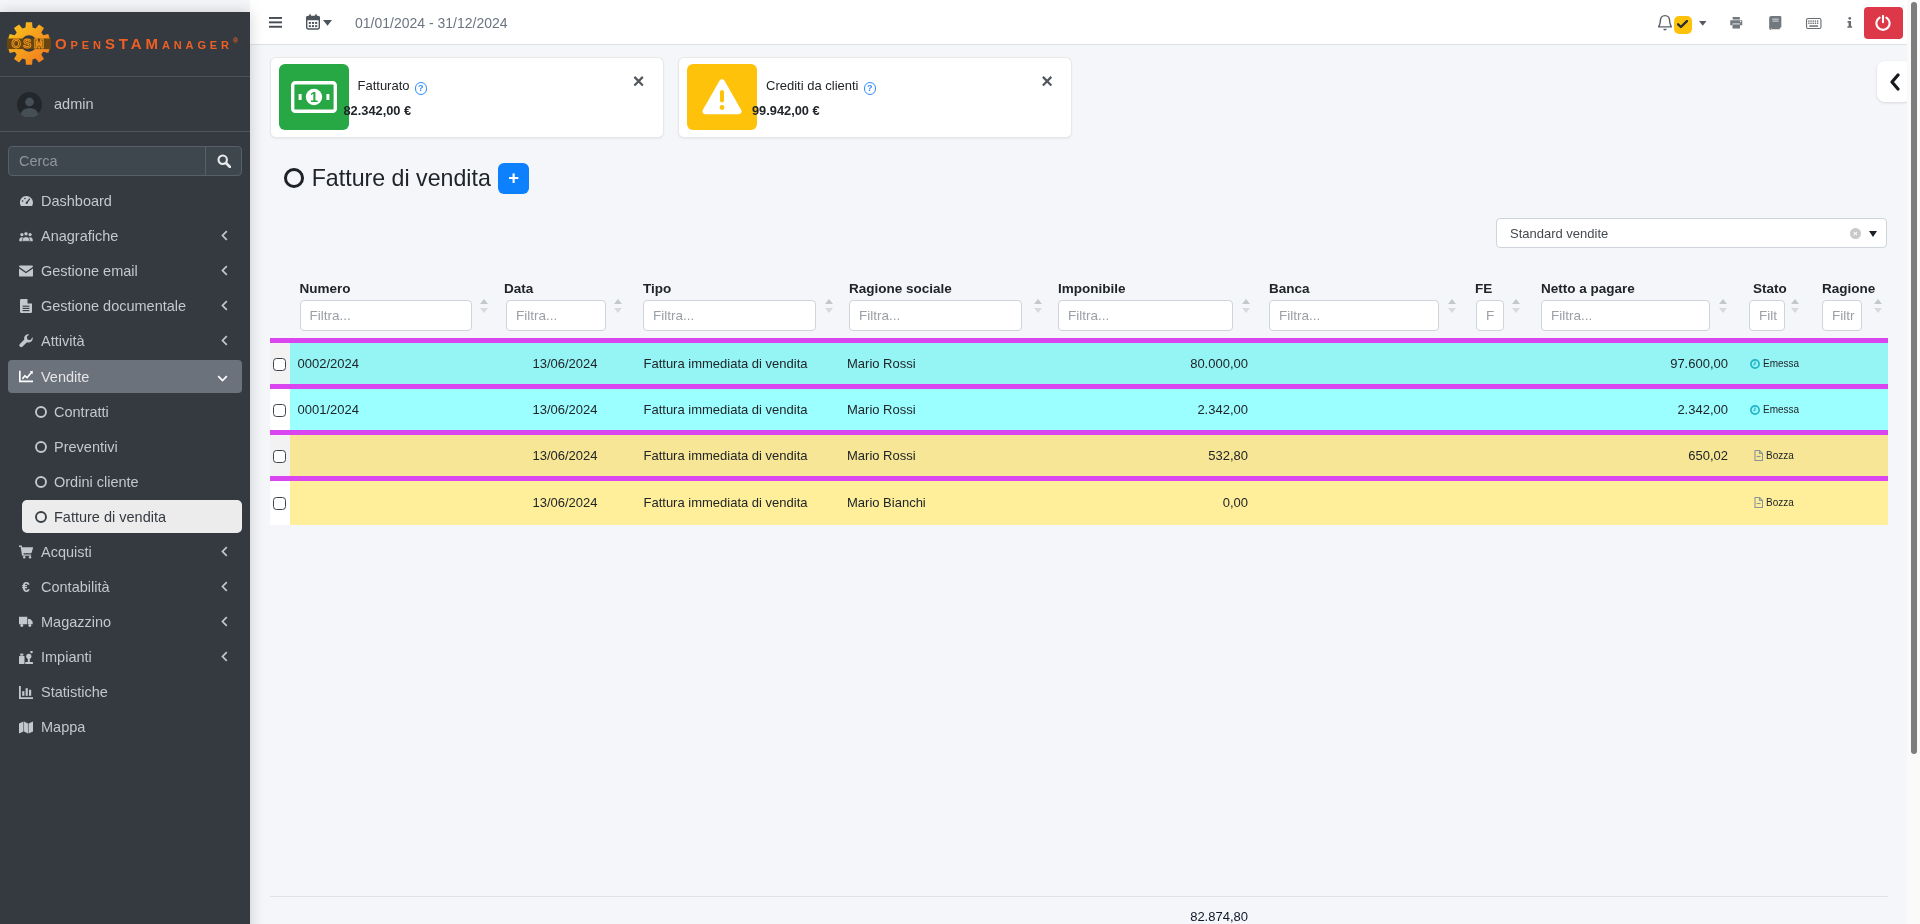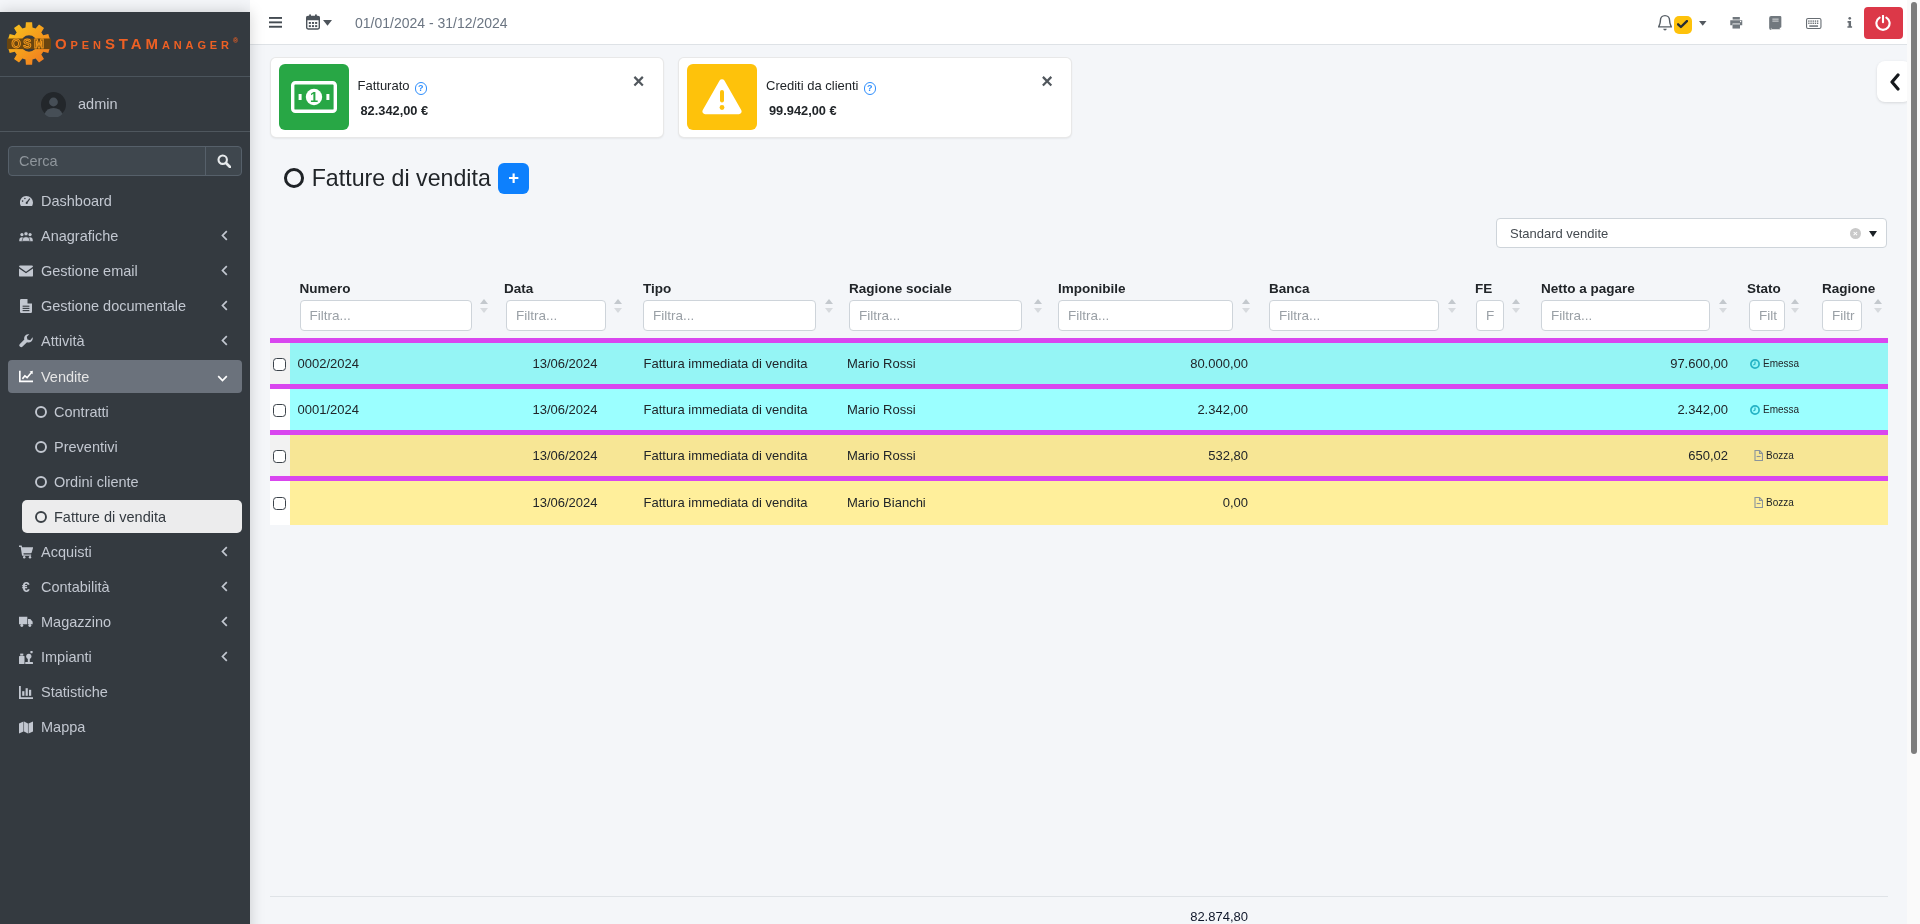--- a/index.html
+++ b/index.html
@@ -5,21 +5,21 @@
 <style>
 * { margin:0; padding:0; box-sizing:border-box; }
 html,body { width:1920px; height:924px; overflow:hidden; font-family:"Liberation Sans", sans-serif; background:#f4f6f9; }
 body { position:relative; font-size:14px; color:#212529; }
 
 
 .sidebar { position:absolute; left:0; top:12px; width:250px; height:924px; background:#343a40; z-index:20; box-shadow:0 0 14px rgba(0,0,0,.18); }
 .brand { height:64.5px; border-bottom:1px solid #4b545c; display:flex; align-items:center; padding-left:7px; }
 .brand-text { margin-left:4px; color:#ee6024; font-weight:bold; font-variant-caps:small-caps; letter-spacing:3.9px; font-size:15px; white-space:nowrap; }
 .brand-text sup { font-size:7px; letter-spacing:0; vertical-align:super; }
-.userpanel { display:flex; align-items:center; padding:15px 0 14px 17px;margin-left:24px; }
+.userpanel { display:flex; align-items:center; padding:15px 0 14px 17px; }
 .uname { color:#c2c7d0; font-size:14.5px; margin-left:12px; }
 .sb-div { border-bottom:1px solid #4f575e; margin:0 0 0 0; }
 .searchwrap { margin:14px 8px 0 8px; height:30px; background:#3f474e; border:1px solid #56606a; border-radius:4px; display:flex; overflow:hidden; }
 .searchwrap .inp { flex:1; color:#8f969c; font-size:14.5px; line-height:28px; padding-left:10px; }
 .searchwrap .btn { width:36px; border-left:1px solid #56606a; display:flex; align-items:center; justify-content:center; }
 .nav { position:absolute; left:0; top:172.5px; width:250px; }
 .nav-item { height:33.1px; margin:0 8px 2px 8px; display:flex; align-items:center; border-radius:4px; color:#c2c7d0; font-size:14.5px; position:relative; }
 .nav-item .ico { width:14px; margin-left:11px; margin-right:8px; display:flex; justify-content:center; align-items:center; }
 .nav-item .chev { position:absolute; right:14px; top:50%; transform:translateY(-50%); }
 .nav-item.open { background:#6b727c; color:#e5e5e5; }
@@ -29,21 +29,21 @@
 svg.mi { display:block; }
 
 
 .topbar { position:absolute; left:250px; top:0; width:1868px; height:45px; background:#fff; border-bottom:1px solid #dee2e6; z-index:5; }
 .tb-date { position:absolute; left:105px; top:15px; font-size:14px; color:#6b7582; }
 
 
 .card { position:absolute; background:#fff; border:1px solid rgba(0,0,0,.09); border-radius:6px; box-shadow:0 1px 2px rgba(0,0,0,.06); }
 .wicon { position:absolute; left:8px; top:6px; width:70px; height:66px; border-radius:6px; display:flex; align-items:center; justify-content:center; }
 .wtitle { position:absolute; left:87px; top:20px; font-size:13px; line-height:15px; color:#212529; }
-.wval { position:absolute; left:90px; top:46px; font-size:12.8px; line-height:14px; font-weight:bold; color:#212529; }
+.wval { position:absolute; left:73px; top:46px; font-size:12.8px; line-height:14px; font-weight:bold; color:#212529; }
 .wclose { position:absolute; right:18px; top:13px; font-size:20px; color:#51575d; line-height:1; font-weight:bold;}
 .qm { display:inline-block; width:12.5px; height:12.5px; border:1.4px solid #2e8efd; color:#2e8efd; border-radius:50%; font-size:9px; font-weight:bold; text-align:center; line-height:10px; vertical-align:-1.5px; margin-left:5px;}
 
 .h1row { position:absolute; left:284px; top:163px; display:flex; align-items:center; }
 .h1row .circ { width:19.7px; height:19.7px; border:3.5px solid #1f2327; border-radius:50%; margin-right:8px; }
 .h1row .ttl { font-size:23.2px; color:#212529; letter-spacing:0; }
 .addbtn { width:31.5px; height:30.5px; background:#0d80fd; border-radius:6px; color:#fff; font-size:18.5px; font-weight:bold; text-align:center; line-height:29.5px; margin-left:7px; }
 
 .selbox { position:absolute; left:1496px; top:217.5px; width:391px; height:30px; background:#fff; border:1px solid #ced4da; border-radius:4px; }
 .selbox .txt { position:absolute; left:13px; top:7px; font-size:13px; color:#444a50; }
@@ -430,21 +430,21 @@
         </th>
       <th>
           <div class="lab" style="margin-left:15px">Netto a pagare</div>
           <input class="fin" style="width: 169px; margin-left: 15px;" placeholder="Filtra...">
           <span class="arr">
             <i class="up"></i>
             <i class="dn"></i>
           </span>
         </th>
       <th>
-          <div class="lab" style="margin-left:14px">Stato</div>
+          <div class="lab" style="margin-left:20px">Stato</div>
           <input class="fin" style="width: 36px; margin-left: 16px;" placeholder="Filt">
           <span class="arr">
             <i class="up"></i>
             <i class="dn"></i>
           </span>
         </th>
       <th>
           <div class="lab" style="margin-left:17px">Ragione</div>
           <input class="fin" style="width: 40px; margin-left: 17px;" placeholder="Filtr">
           <span class="arr">

